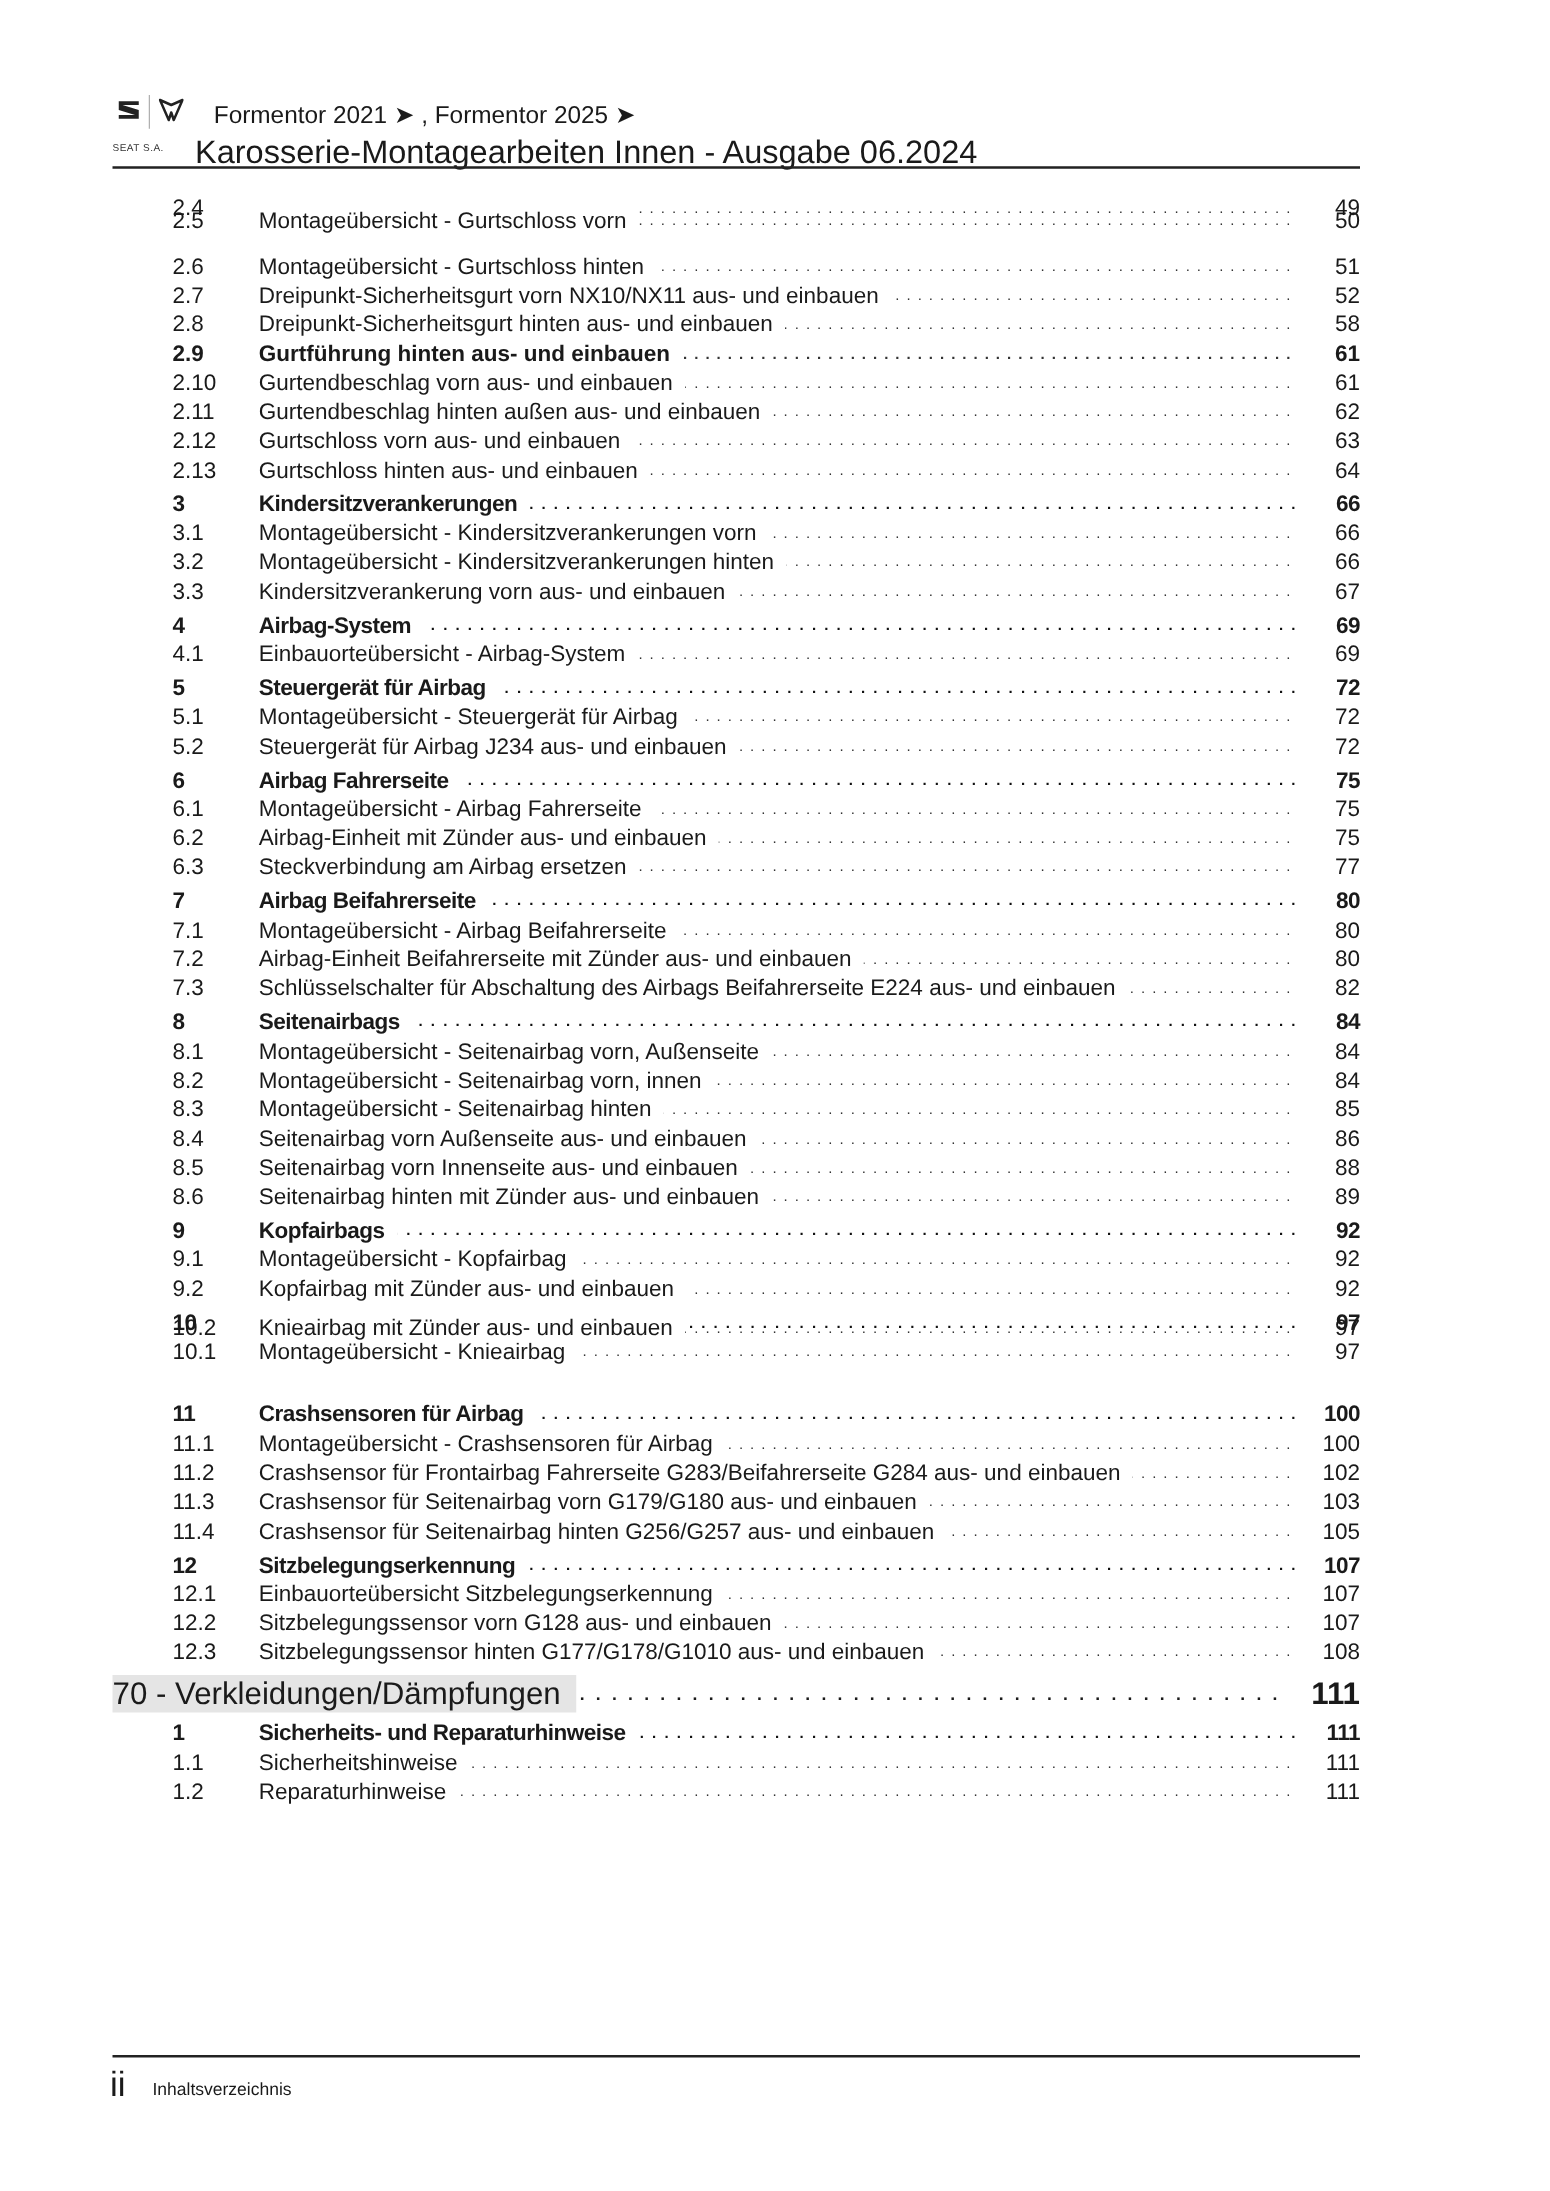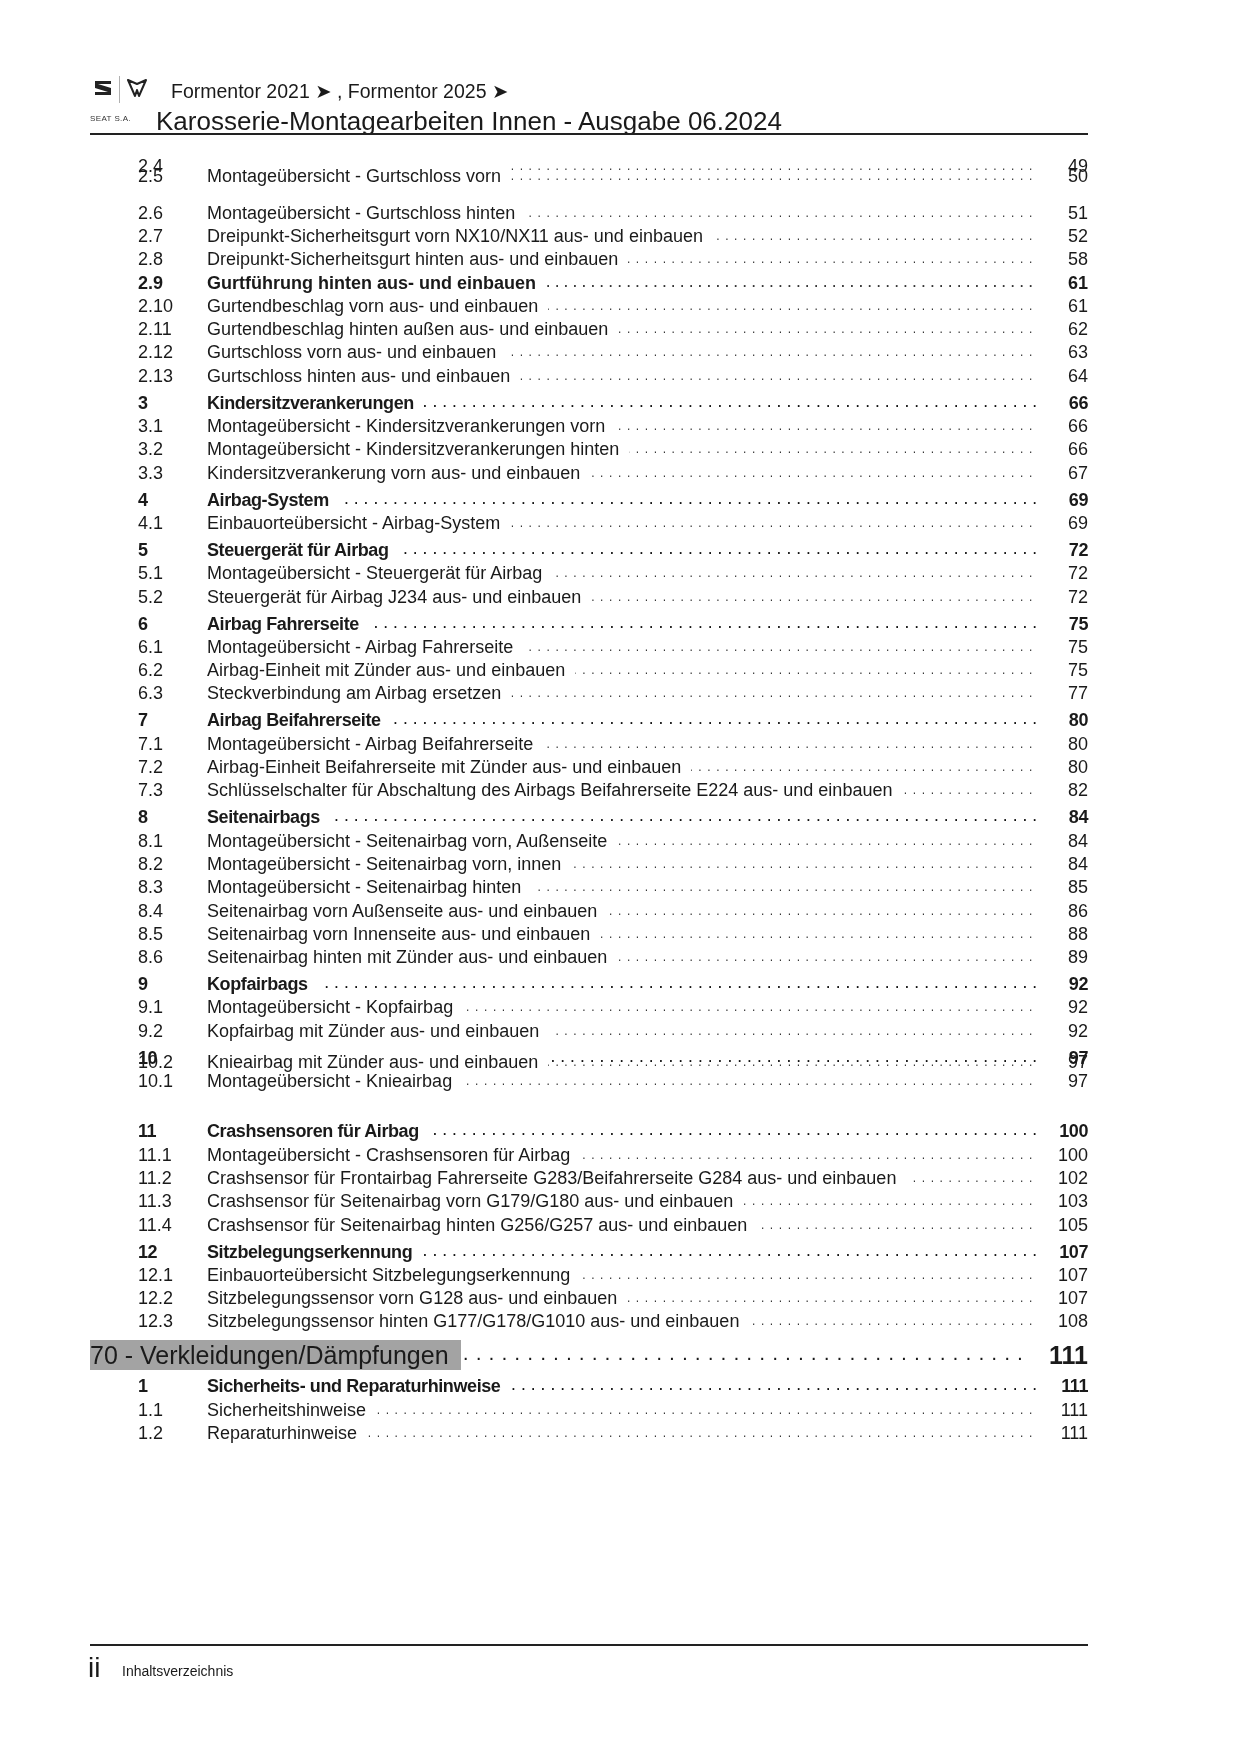--- a/index.html
+++ b/index.html
@@ -22,21 +22,21 @@
   .toc-row { position: absolute; left: 138px; width: 950px; height: 24px; font-size: 18px; line-height: 24px; }
   .toc-row .num { position: absolute; left: 0; top: 0; white-space: nowrap; }
   .toc-row .title { position: absolute; left: 69px; top: 0; white-space: nowrap; background: #fff; padding-right: 10px; z-index: 2; }
   .toc-row .leader { position: absolute; left: 69px; right: 52px; top: 0; overflow: hidden; white-space: nowrap;
                      letter-spacing: 5.6px; font-size: 12px; color: #333; z-index: 1; }
   .toc-row .page { position: absolute; right: 0; top: 0; text-align: right; }
   .toc-row.chapter { font-weight: bold; letter-spacing: -0.4px; }
   .toc-row.chapter .leader { font-weight: bold; letter-spacing: 6.5px; color: #111; }
 
   .toc-main { position: absolute; left: 90px; width: 998px; height: 30px; font-size: 25px; line-height: 30px; }
-  .toc-main .title { position: absolute; left: 0; top: 0; white-space: nowrap; background:#a3a3a3; padding-right: 12px; z-index: 2; }
+  .toc-main .title { position: absolute; left: 0; top: 0; white-space: nowrap; background:#e5e5e5; padding-right: 12px; z-index: 2; }
   .toc-main .leader { position: absolute; left: 0; right: 62px; top: 0; overflow: hidden; white-space: nowrap;
                       font-weight: bold; letter-spacing: 9px; font-size: 14px; z-index: 1; }
   .toc-main .page { position: absolute; right: 0; top: 0; font-weight: bold; }
 
   
   .footer-rule { position: absolute; left: 90px; top: 1644px; width: 998px; height: 2px; background: #222; }
   .footer-page { position: absolute; left: 88px; top: 1652px; font-size: 28px; line-height: 32px; }
   .footer-label { position: absolute; left: 122px; top: 1663px; font-size: 14px; }
 </style>
 </head>

